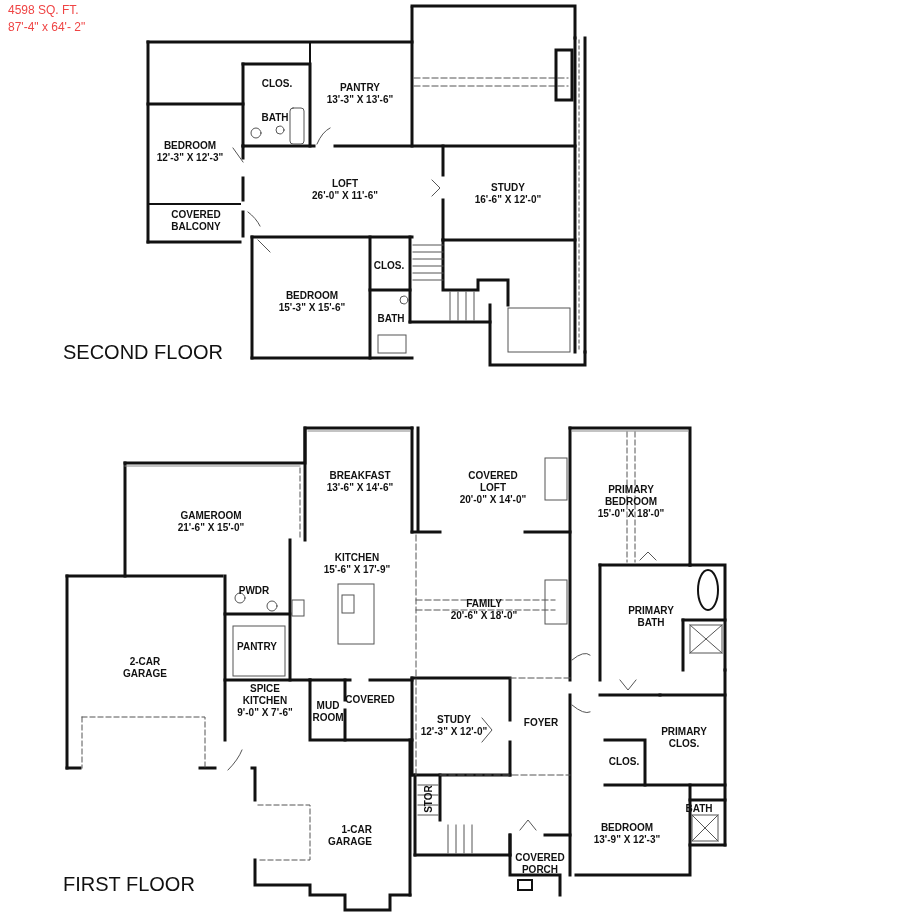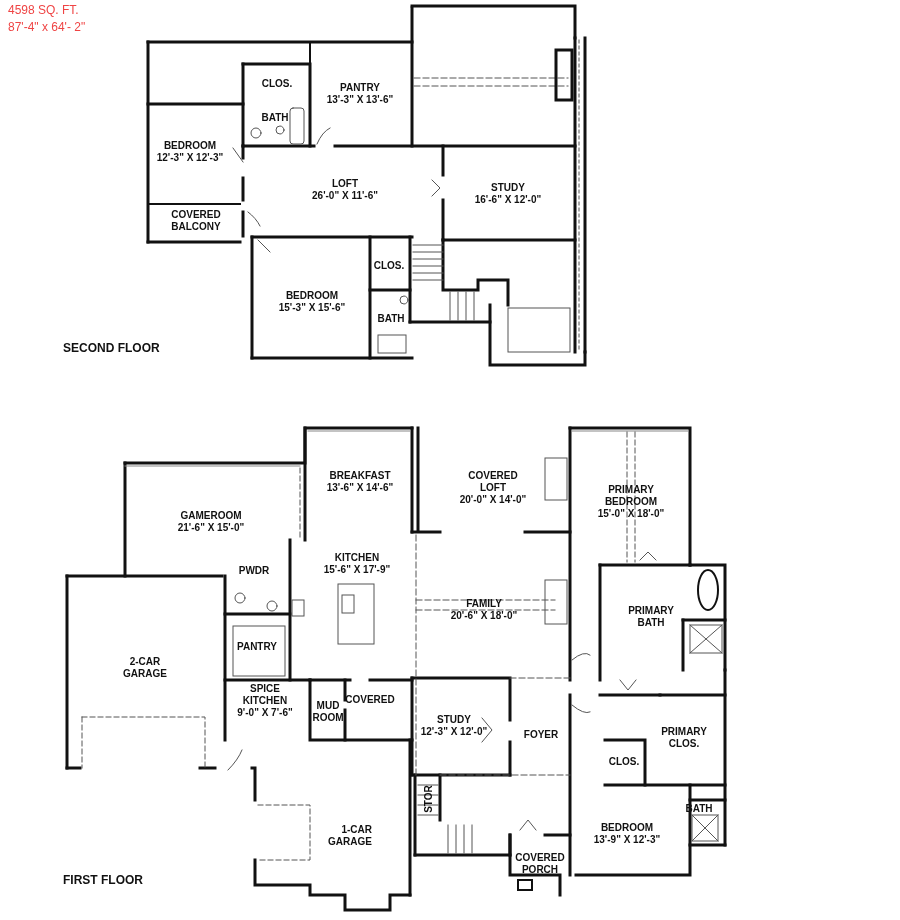--- a/index.html
+++ b/index.html
@@ -1,21 +1,21 @@
 <!DOCTYPE html>
 <html><head>
 <meta charset="utf-8">
 <style>
   html,body{margin:0;padding:0;background:#ffffff;}
   body{width:900px;height:920px;position:relative;overflow:hidden;font-family:"Liberation Sans",sans-serif;color:#111;}
   .hdr{position:absolute;left:8px;font-size:12px;line-height:14px;color:#ef4444;}
   .plan{position:absolute;left:0;top:0;}
   .lbl{position:absolute;font-family:"Liberation Sans",sans-serif;font-weight:bold;font-size:10px;line-height:12px;text-align:center;color:#111;transform:translateX(-50%);white-space:nowrap;}
   .lbl span{display:block;}
-  .floor-title{position:absolute;font-weight:bold;font-size:12px;color:#111;}
+  .floor-title{position:absolute;font-weight:normal;font-size:20px;color:#111;}
 </style>
 </head>
 <body>
 
 <div class="hdr" style="top:3px;">4598 SQ. FT.</div>
 <div class="hdr" style="top:20px;">87'-4" x 64'- 2"</div>
 
 <svg class="plan" width="900" height="920" viewBox="0 0 900 920">
   <g fill="none" stroke="#111" stroke-linecap="square">
 
@@ -257,21 +257,21 @@
     <span>15'-0" X 18'-0"</span>
   </div>
 <div class="lbl" style="left:211px;top:510px;">
     <span>GAMEROOM</span>
     <span>21'-6" X 15'-0"</span>
   </div>
 <div class="lbl" style="left:357px;top:552px;">
     <span>KITCHEN</span>
     <span>15'-6" X 17'-9"</span>
   </div>
-<div class="lbl" style="left:254px;top:565px;">
+<div class="lbl" style="left:254px;top:585px;">
     <span>PWDR</span>
   </div>
 <div class="lbl" style="left:484px;top:598px;">
     <span>FAMILY</span>
     <span>20'-6" X 18'-0"</span>
   </div>
 <div class="lbl" style="left:651px;top:605px;">
     <span>PRIMARY</span>
     <span>BATH</span>
   </div>
@@ -291,21 +291,21 @@
     <span>MUD</span>
     <span>ROOM</span>
   </div>
 <div class="lbl" style="left:370px;top:694px;">
     <span>COVERED</span>
   </div>
 <div class="lbl" style="left:454px;top:714px;">
     <span>STUDY</span>
     <span>12'-3" X 12'-0"</span>
   </div>
-<div class="lbl" style="left:541px;top:717px;margin-top:12px;">
+<div class="lbl" style="left:541px;top:717px;">
     <span>FOYER</span>
   </div>
 <div class="lbl" style="left:684px;top:726px;">
     <span>PRIMARY</span>
     <span>CLOS.</span>
   </div>
 <div class="lbl" style="left:624px;top:756px;">
     <span>CLOS.</span>
   </div>
 <div class="lbl" style="left:350px;top:824px;text-align:right;">

